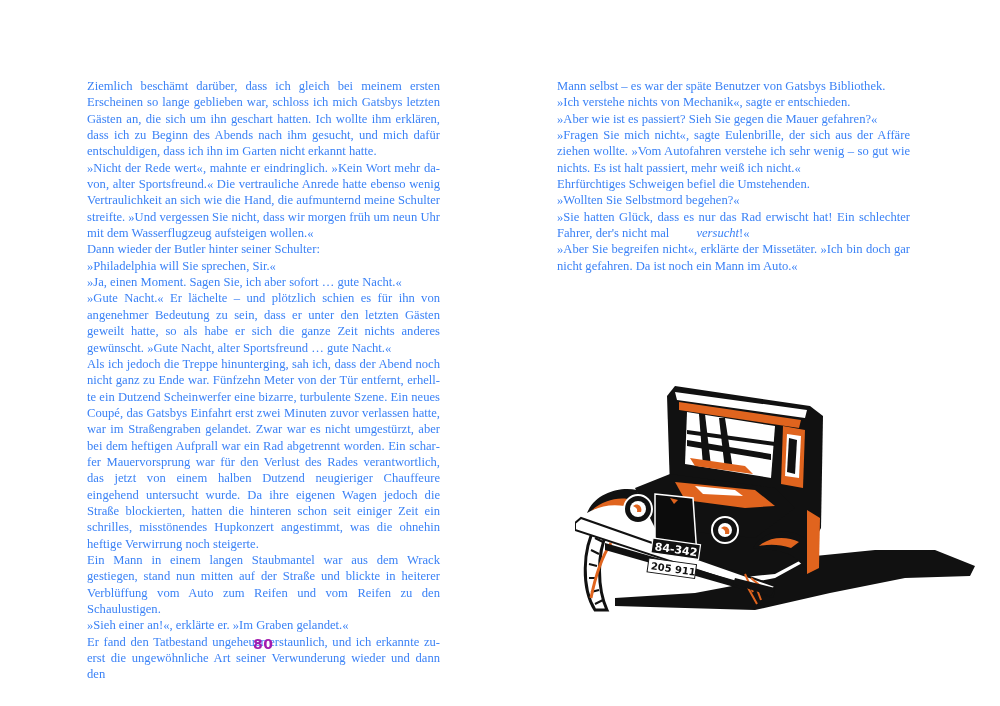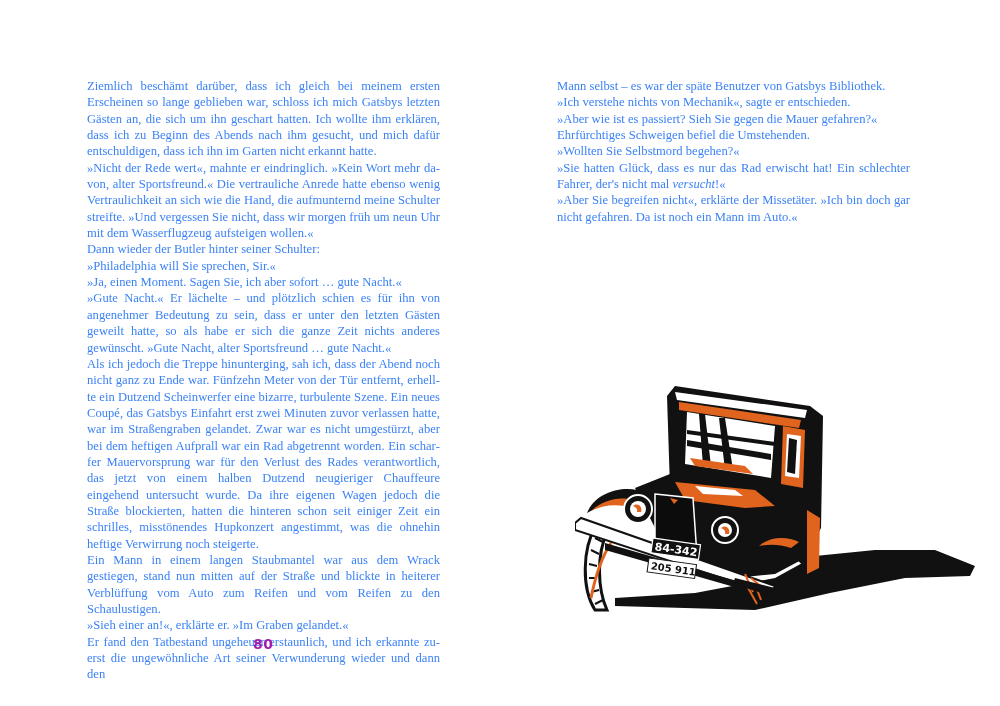--- a/index.html
+++ b/index.html
@@ -13,21 +13,21 @@
       font-size: 12.6px;
       line-height: 16.35px;
       color: #3b82f6;
       text-align: justify;
       hyphens: manual;
     }
     .left-text { left: 87px; top: 78px; width: 353px; }
     .right-text { left: 57px; top: 78px; width: 353px; }
     .para { margin: 0; }
     .para.last-left { text-align-last: justify; }
-    .para em { font-style: italic; }
+    .para em { font-style: italic; margin-left: 24px; }
     .page-number {
       position: absolute;
       left: 253px; top: 636px; width: 30px;
       font-family: "DejaVu Sans", sans-serif;
       font-weight: bold;
       font-size: 14px;
       color: #a21caf;
       letter-spacing: 0.5px;
     }
     .illustration { position: absolute; left: 75px; top: 378px; width: 410px; height: 240px; }
@@ -49,20 +49,21 @@
     <p class="para last-left">Er fand den Tatbestand ungeheuer erstaunlich, und ich erkannte zu­erst die ungewöhnliche Art seiner Verwunderung wieder und dann den</p>
   </div>
   <div class="page-number">80</div>
 </div>
 
 <div class="page page-right">
   <div class="text-block right-text">
     <p class="para">Mann selbst – es war der späte Benutzer von Gatsbys Bibliothek.</p>
     <p class="para">»Ich verstehe nichts von Mechanik«, sagte er entschieden.</p>
     <p class="para">»Aber wie ist es passiert? Sieh Sie gegen die Mauer gefahren?«</p>
+    <p class="para">»Fragen Sie mich nicht«, sagte Eulenbrille, der sich aus der Affäre ziehen wollte. »Vom Autofahren verstehe ich sehr wenig – so gut wie nichts. Es ist halt passiert, mehr weiß ich nicht.«</p>
     <p class="para">Ehrfürchtiges Schweigen befiel die Umstehenden.</p>
     <p class="para">»Wollten Sie Selbstmord begehen?«</p>
     <p class="para"><span>»Sie hatten Glück, dass es nur das Rad erwischt hat! Ein schlechter Fah­rer, der's nicht mal </span><em>versucht</em><span>!«</span></p>
     <p class="para">»Aber Sie begreifen nicht«, erklärte der Missetäter. »Ich bin doch gar nicht gefahren. Da ist noch ein Mann im Auto.«</p>
   </div>
 
   <svg class="illustration" viewBox="0 0 410 240" xmlns="http://www.w3.org/2000/svg">
 
     <path d="M40 228 L180 232 L255 215 L330 200 L395 198 L400 188 L360 172 L300 172 L240 178 L200 200 L120 215 L40 220 Z" fill="#111111"></path>
 

